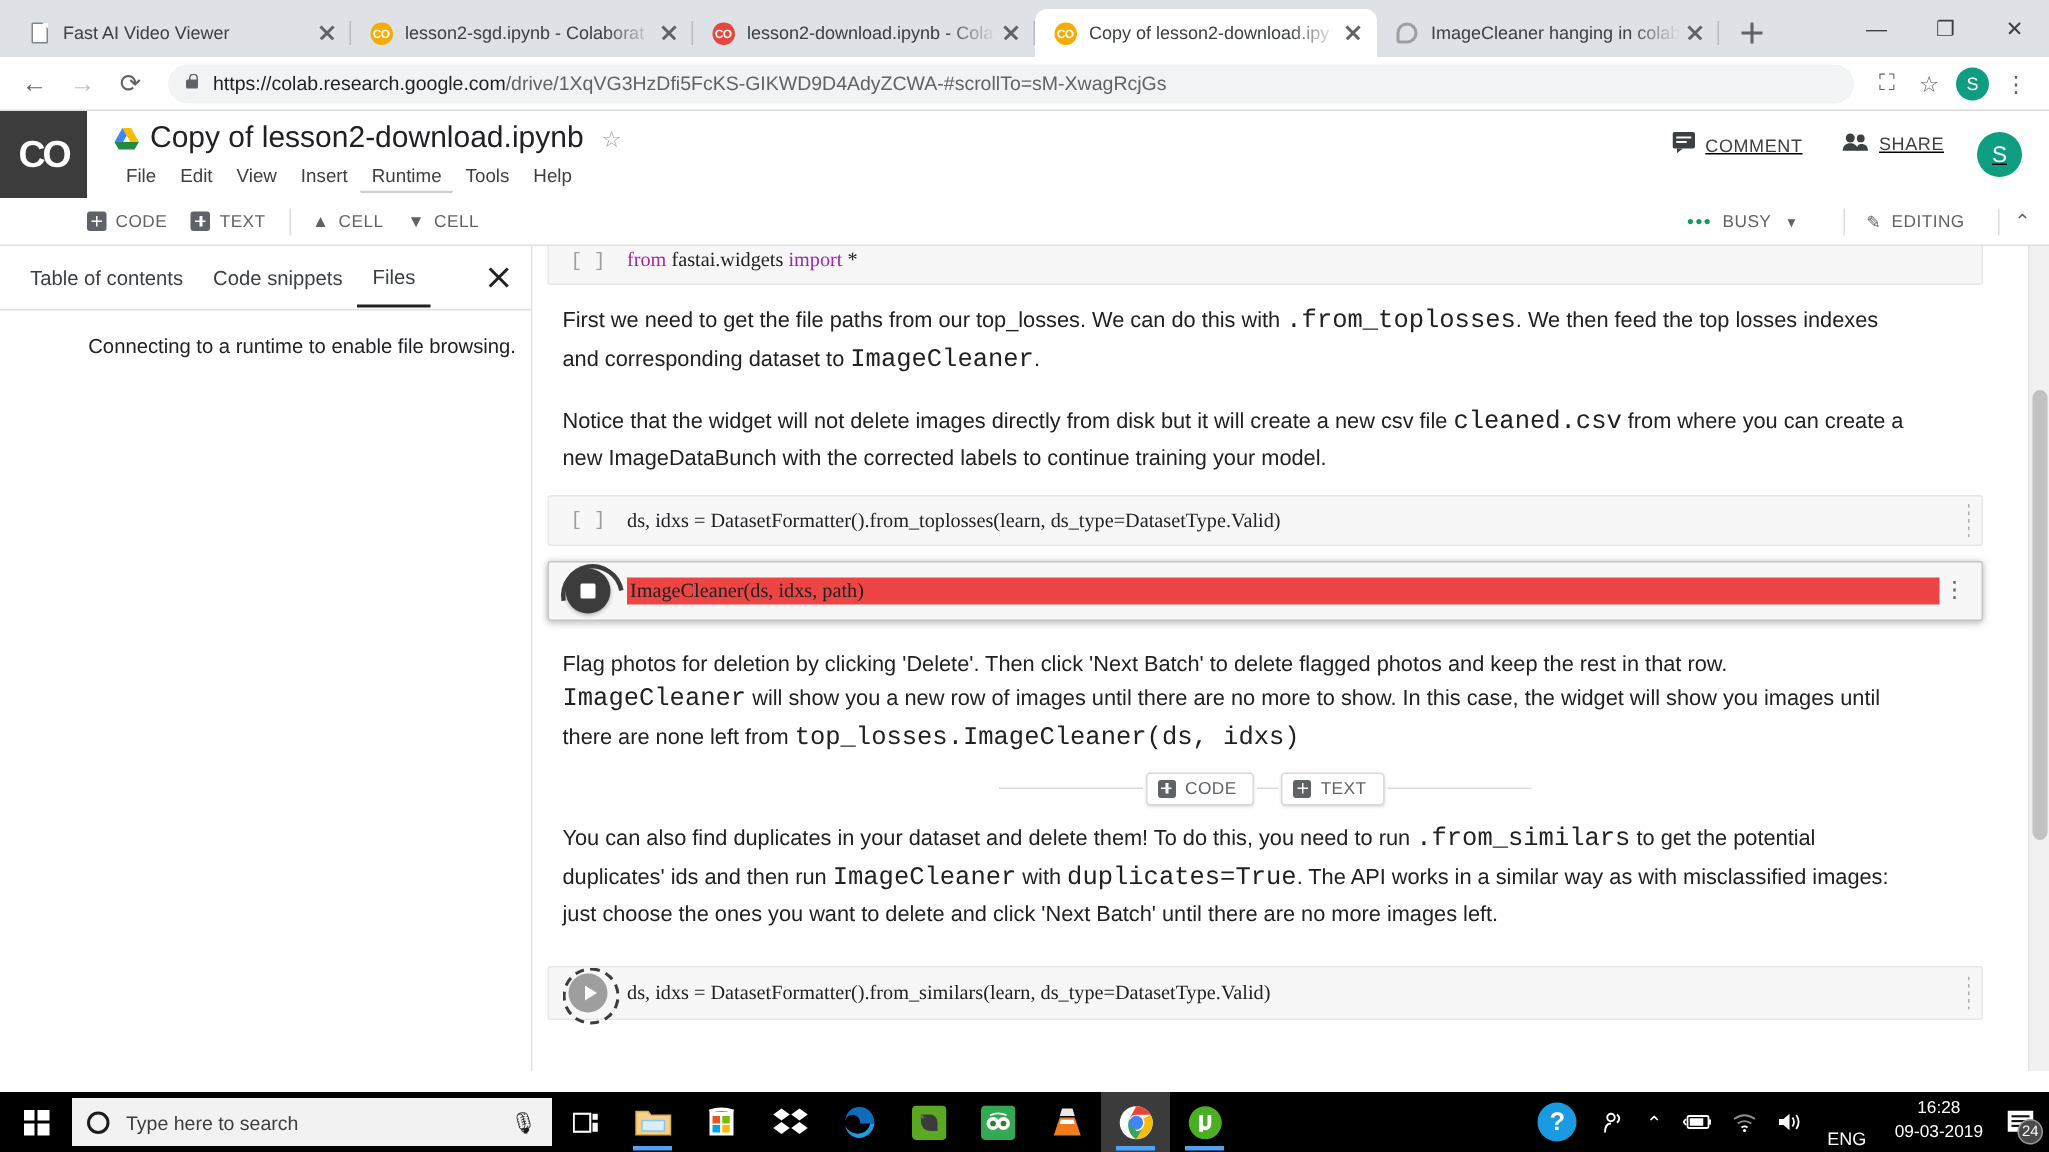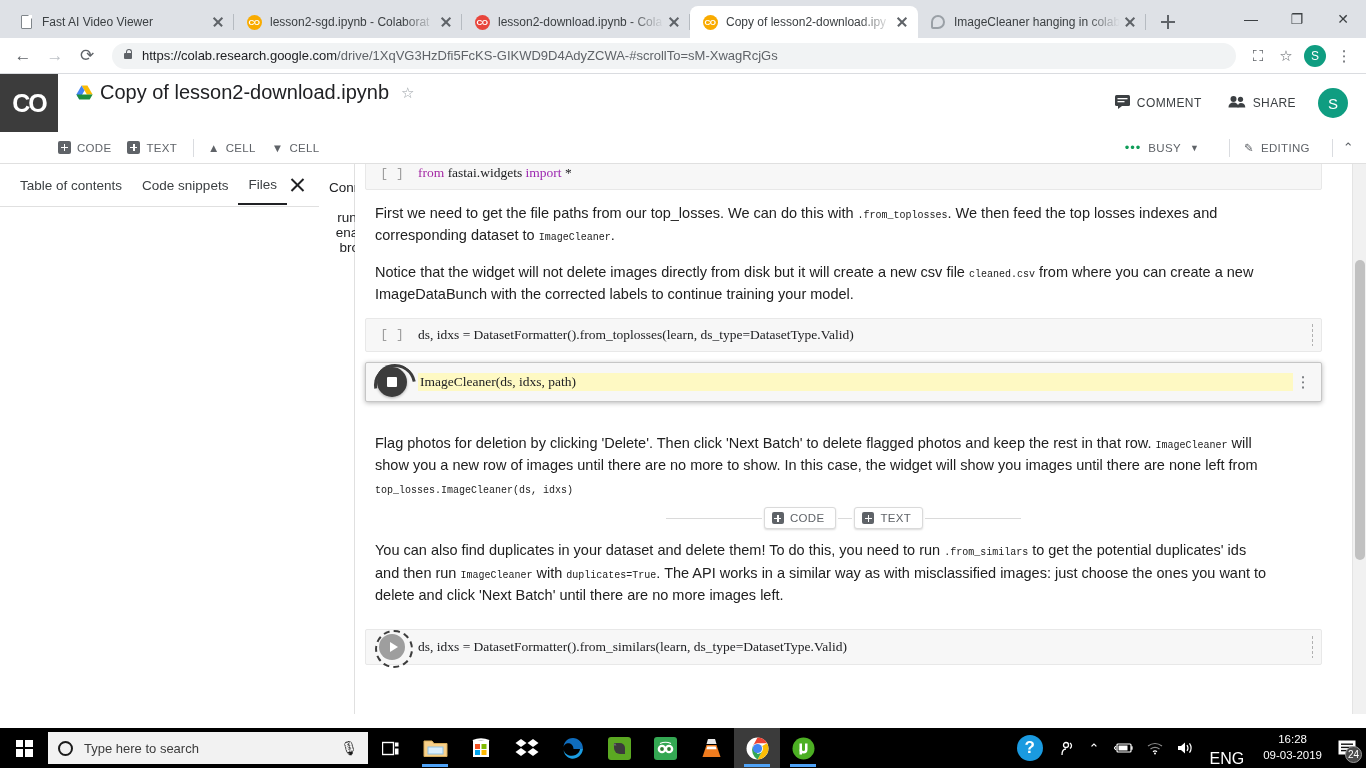--- a/index.html
+++ b/index.html
@@ -133,22 +133,23 @@
   }
   .nb-title { font-size: 20px; color: #202124; }
   .star { margin-left: 12px; color: #9aa0a6; font-size: 15px; cursor:pointer;}
   .menubar { display: flex; margin-top: 3px; }
   .menu-item {
     font-size: 12.5px; color: #3c4043; padding: 3px 8px; cursor: pointer;
     border-radius: 2px;
   }
   .menu-item.hover { border-bottom: 2px solid #d0d0d0; }
   .header-right {
-    display: flex; align-items: center; padding: 0 18px 14px 0;
+    display: flex; align-items: flex-start; padding: 0 18px 14px 0;
     align-self: flex-end;
+    text-decoration: underline;
   }
   .hdr-act {
     display: flex; align-items: center; font-size: 12px; color: #3c4043;
     margin-left: 26px; cursor: pointer; letter-spacing: .4px;
   }
   .hdr-act .gl { margin-right: 7px; font-size: 14px; }
   .avatar-lg {
     width: 30px; height: 30px; border-radius: 50%; background: #0f9d81;
     color: #fff; font-size: 15px; display: flex; align-items: center;
     justify-content: center; margin-left: 22px; cursor: pointer;
@@ -173,21 +174,21 @@
   .tb-plus::before { left: 3px; top: 5.8px; width: 7px; height: 1.4px; }
   .tb-plus::after  { top: 3px; left: 5.8px; height: 7px; width: 1.4px; }
   .tb-sep { width: 1px; height: 18px; background: #dadce0; margin: 0 14px 0 0; }
   .tb-right { margin-left: auto; display: flex; align-items: center; }
   .busy-dots { color: #0f9d58; font-size: 13px; margin-right: 7px; letter-spacing:1px;}
 
   
   .workspace { display: flex; height: 550px; background: #fff; }
   .sidebar {
     width: 355px; border-right: 1px solid #e0e0e0; background: #fff;
-    display: flex; flex-direction: row; flex: none;
+    display: flex; flex-direction: column; flex: none;
   }
   .side-tabs {
     display: flex; align-items: center; border-bottom: 1px solid #e0e0e0;
     height: 43px; padding-left: 10px;
   }
   .side-tab {
     font-size: 13.5px; color: #3c4043; padding: 12px 10px 11px;
     cursor: pointer; white-space: nowrap;
   }
   .side-tab.active { border-bottom: 2.5px solid #202124; font-weight: 500; }
@@ -221,21 +222,21 @@
   }
   .gutter {
     width: 52px; flex: none; display: flex; align-items: center;
     justify-content: center; font-family: "Liberation Mono", monospace;
     font-size: 13px; color: #9e9e9e;
   }
   .code-text {
     flex: 1; font-family: Liberation Serif, serif; font-size: 13.5px;
     color: #202124; white-space: pre; overflow: hidden;
   }
-  .code-text.sel-bg { background: #fef9c3; padding: 1px 2px; }
+  .code-text.sel-bg { background: #ef4444; padding: 1px 2px; }
   .kw   { color: #a429a4; }
   .kw2  { color: #9c27b0; }
   .dotted {
     width: 1px; height: 22px; margin-right: 8px; flex: none;
     background-image: linear-gradient(#b0b0b0 55%, transparent 0%);
     background-size: 1px 5px; background-repeat: repeat-y;
   }
   .kebab {
     width: 20px; flex: none; margin-right: 8px; color: #5f6368;
     font-size: 15px; text-align: center; cursor: pointer; line-height: 1;
@@ -272,21 +273,21 @@
     width: 34px; height: 34px; border-radius: 50%;
     border: 2.5px dashed #3c3c3c;
   }
   .md-block {
     font-size: 14.5px; color: #212121; line-height: 1.55;
     padding: 12px 0 4px 10px; max-width: 905px;
   }
   .md-block p { margin-bottom: 14px; }
   .md-block p:last-child { margin-bottom: 0; }
   code.inl {
-    font-family: "Liberation Mono", monospace; font-size: 10px;
+    font-family: "Liberation Mono", monospace; font-size: 17px;
     color: #212121;
   }
   
   .insert-bar {
     display: flex; align-items: center; justify-content: center;
     height: 26px; margin: 2px 0 -2px; position: relative;
   }
   .ins-line { height: 1px; background: #dadada; width: 96px; }
   .ins-btn {
     display: flex; align-items: center; background: #fff;
@@ -452,20 +453,29 @@
       <span class="drive-ico">
         <svg width="17" height="15" viewBox="0 0 17 15">
           <path d="M5.6 0.4 L11.4 0.4 L16.6 9.6 L10.9 9.6 Z" fill="#fbbc04"></path>
           <path d="M5.6 0.4 L0.4 9.6 L3.3 14.6 L8.5 5.4 Z" fill="#4285f4"></path>
           <path d="M0.4 9.6 L16.6 9.6 L13.7 14.6 L3.3 14.6 Z" fill="#1e8e3e"></path>
         </svg>
       </span>
       <span class="nb-title">Copy of lesson2-download.ipynb</span>
       <span class="star">☆</span>
     </div>
+    <div class="menubar">
+      <span class="menu-item">File</span>
+      <span class="menu-item">Edit</span>
+      <span class="menu-item">View</span>
+      <span class="menu-item">Insert</span>
+      <span class="menu-item hover">Runtime</span>
+      <span class="menu-item">Tools</span>
+      <span class="menu-item">Help</span>
+    </div>
   </div>
   <div class="header-right">
     <div class="hdr-act">
       <span class="gl">
         <svg width="15" height="14" viewBox="0 0 15 14">
             <rect x="0" y="0" width="15" height="11" rx="1.5" fill="#3c4043"></rect>
             <path d="M3 11 L3 14 L7 11 Z" fill="#3c4043"></path>
             <rect x="2.5" y="3" width="10" height="1.3" fill="#fff"></rect>
             <rect x="2.5" y="6" width="7" height="1.3" fill="#fff"></rect>
           </svg>
@@ -556,21 +566,21 @@
       </div>
 
       <div class="cell selected" style="margin-top:10px;">
         <div class="gutter">
           <span class="run-stop"></span>
         </div>
         <div class="code-text sel-bg">ImageCleaner(ds, idxs, path)</div>
         <div class="kebab">⋮</div>
       </div>
 
-      <div class="md-block" style="padding-top:30px;">
+      <div class="md-block" style="padding-top:18px;">
         <p>Flag photos for deletion by clicking 'Delete'. Then click 'Next Batch' to delete flagged photos and keep the rest in that row. <code class="inl">ImageCleaner</code> will show you a new row of images until there are no more to show. In this case, the widget will show you images until there are none left from <code class="inl">top_losses.ImageCleaner(ds, idxs)</code></p>
       </div>
 
       <div class="insert-bar">
         <div class="ins-line"></div>
         <div class="ins-btn">
           <span class="tb-plus"></span>
           <span>CODE</span>
         </div>
         <div class="ins-line" style="width:14px"></div>
@@ -722,21 +732,21 @@
           <circle cx="8" cy="11.6" r="1" fill="#fff"></circle>
         </svg>
     </div>
     <div class="tray-ico">
       <svg width="17" height="14" viewBox="0 0 17 14">
           <path d="M1 5 h3 l4 -3.5 v11 l-4 -3.5 h-3 z" fill="#fff"></path>
           <path d="M10 4 q2 3 0 6" fill="none" stroke="#fff" stroke-width="1.2"></path>
           <path d="M12.5 2.3 q3.2 4.7 0 9.4" fill="none" stroke="#fff" stroke-width="1.2"></path>
         </svg>
     </div>
-    <div class="tray-ico" style="font-size:16px;padding:0 9px;margin-top:22px;">ENG</div>
+    <div class="tray-ico" style="font-size:12px;padding:0 9px;margin-top:22px;">ENG</div>
     <div class="clock">
       <div>16:28</div>
       <div>09-03-2019</div>
     </div>
     <div class="notif">
       <svg width="19" height="16" viewBox="0 0 19 16">
           <rect x="0.5" y="0.5" width="17" height="14" fill="#fff"></rect>
           <rect x="3" y="3.5" width="12" height="1.4" fill="#111"></rect>
           <rect x="3" y="6.7" width="12" height="1.4" fill="#111"></rect>
           <rect x="3" y="9.9" width="8" height="1.4" fill="#111"></rect>

